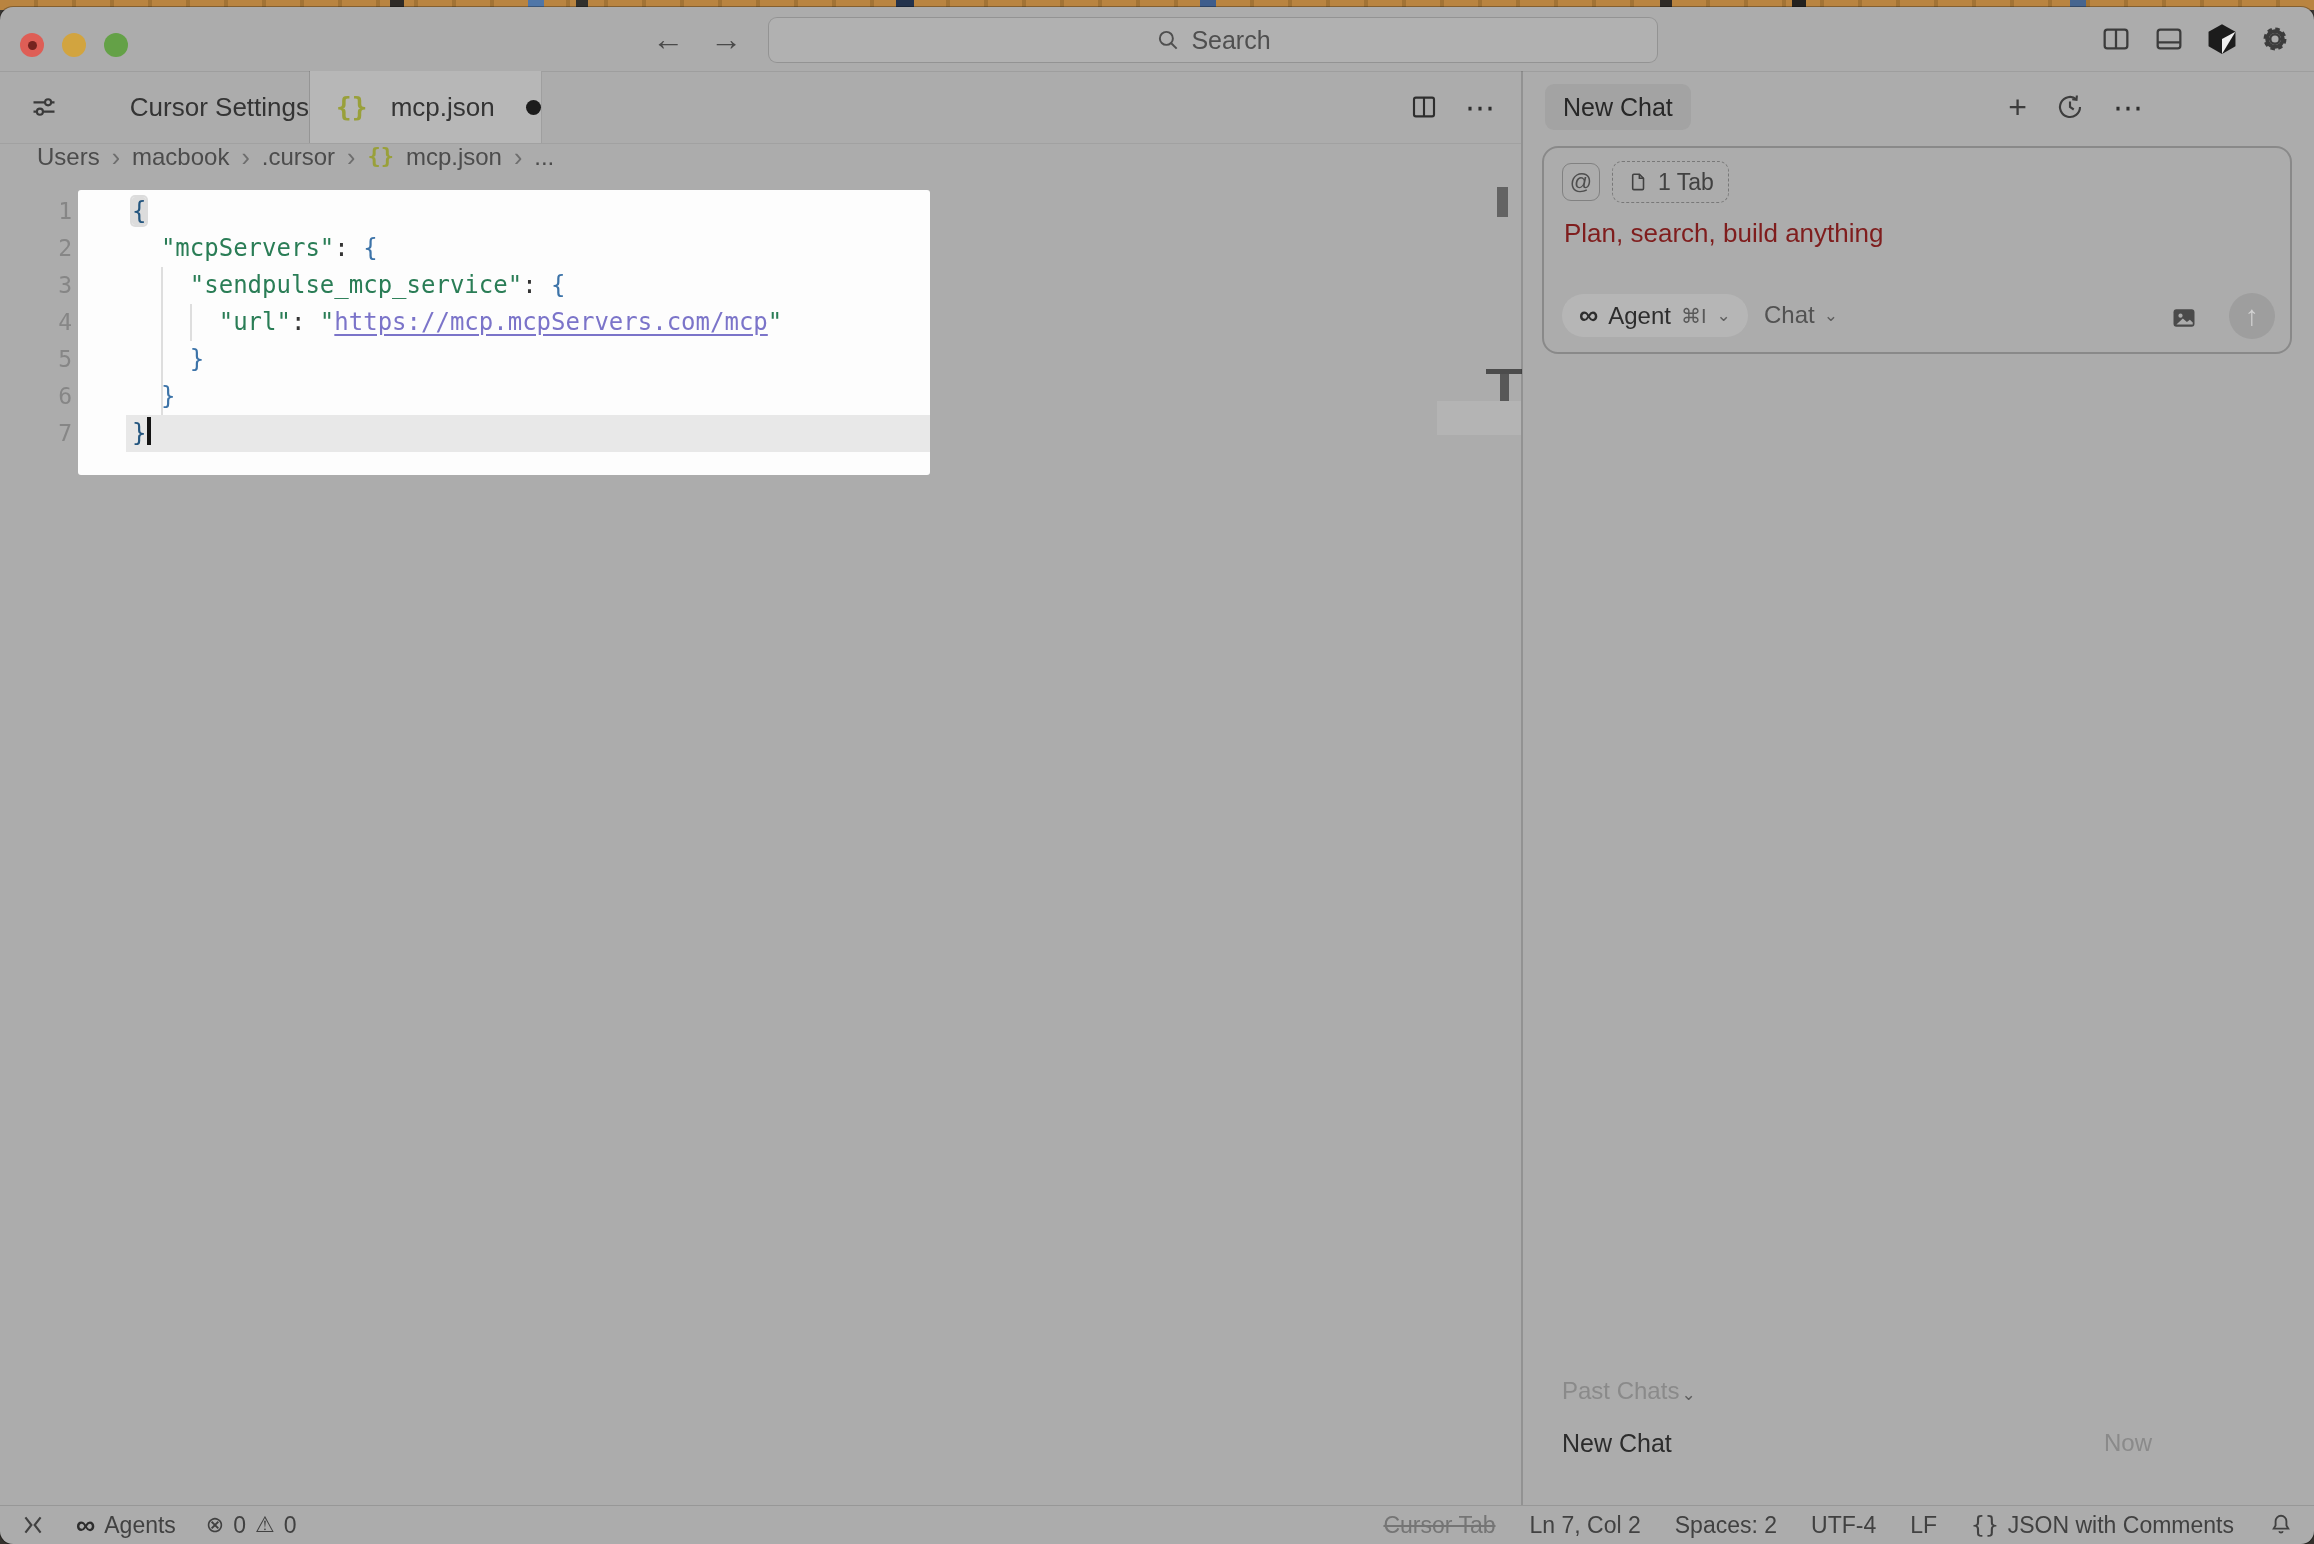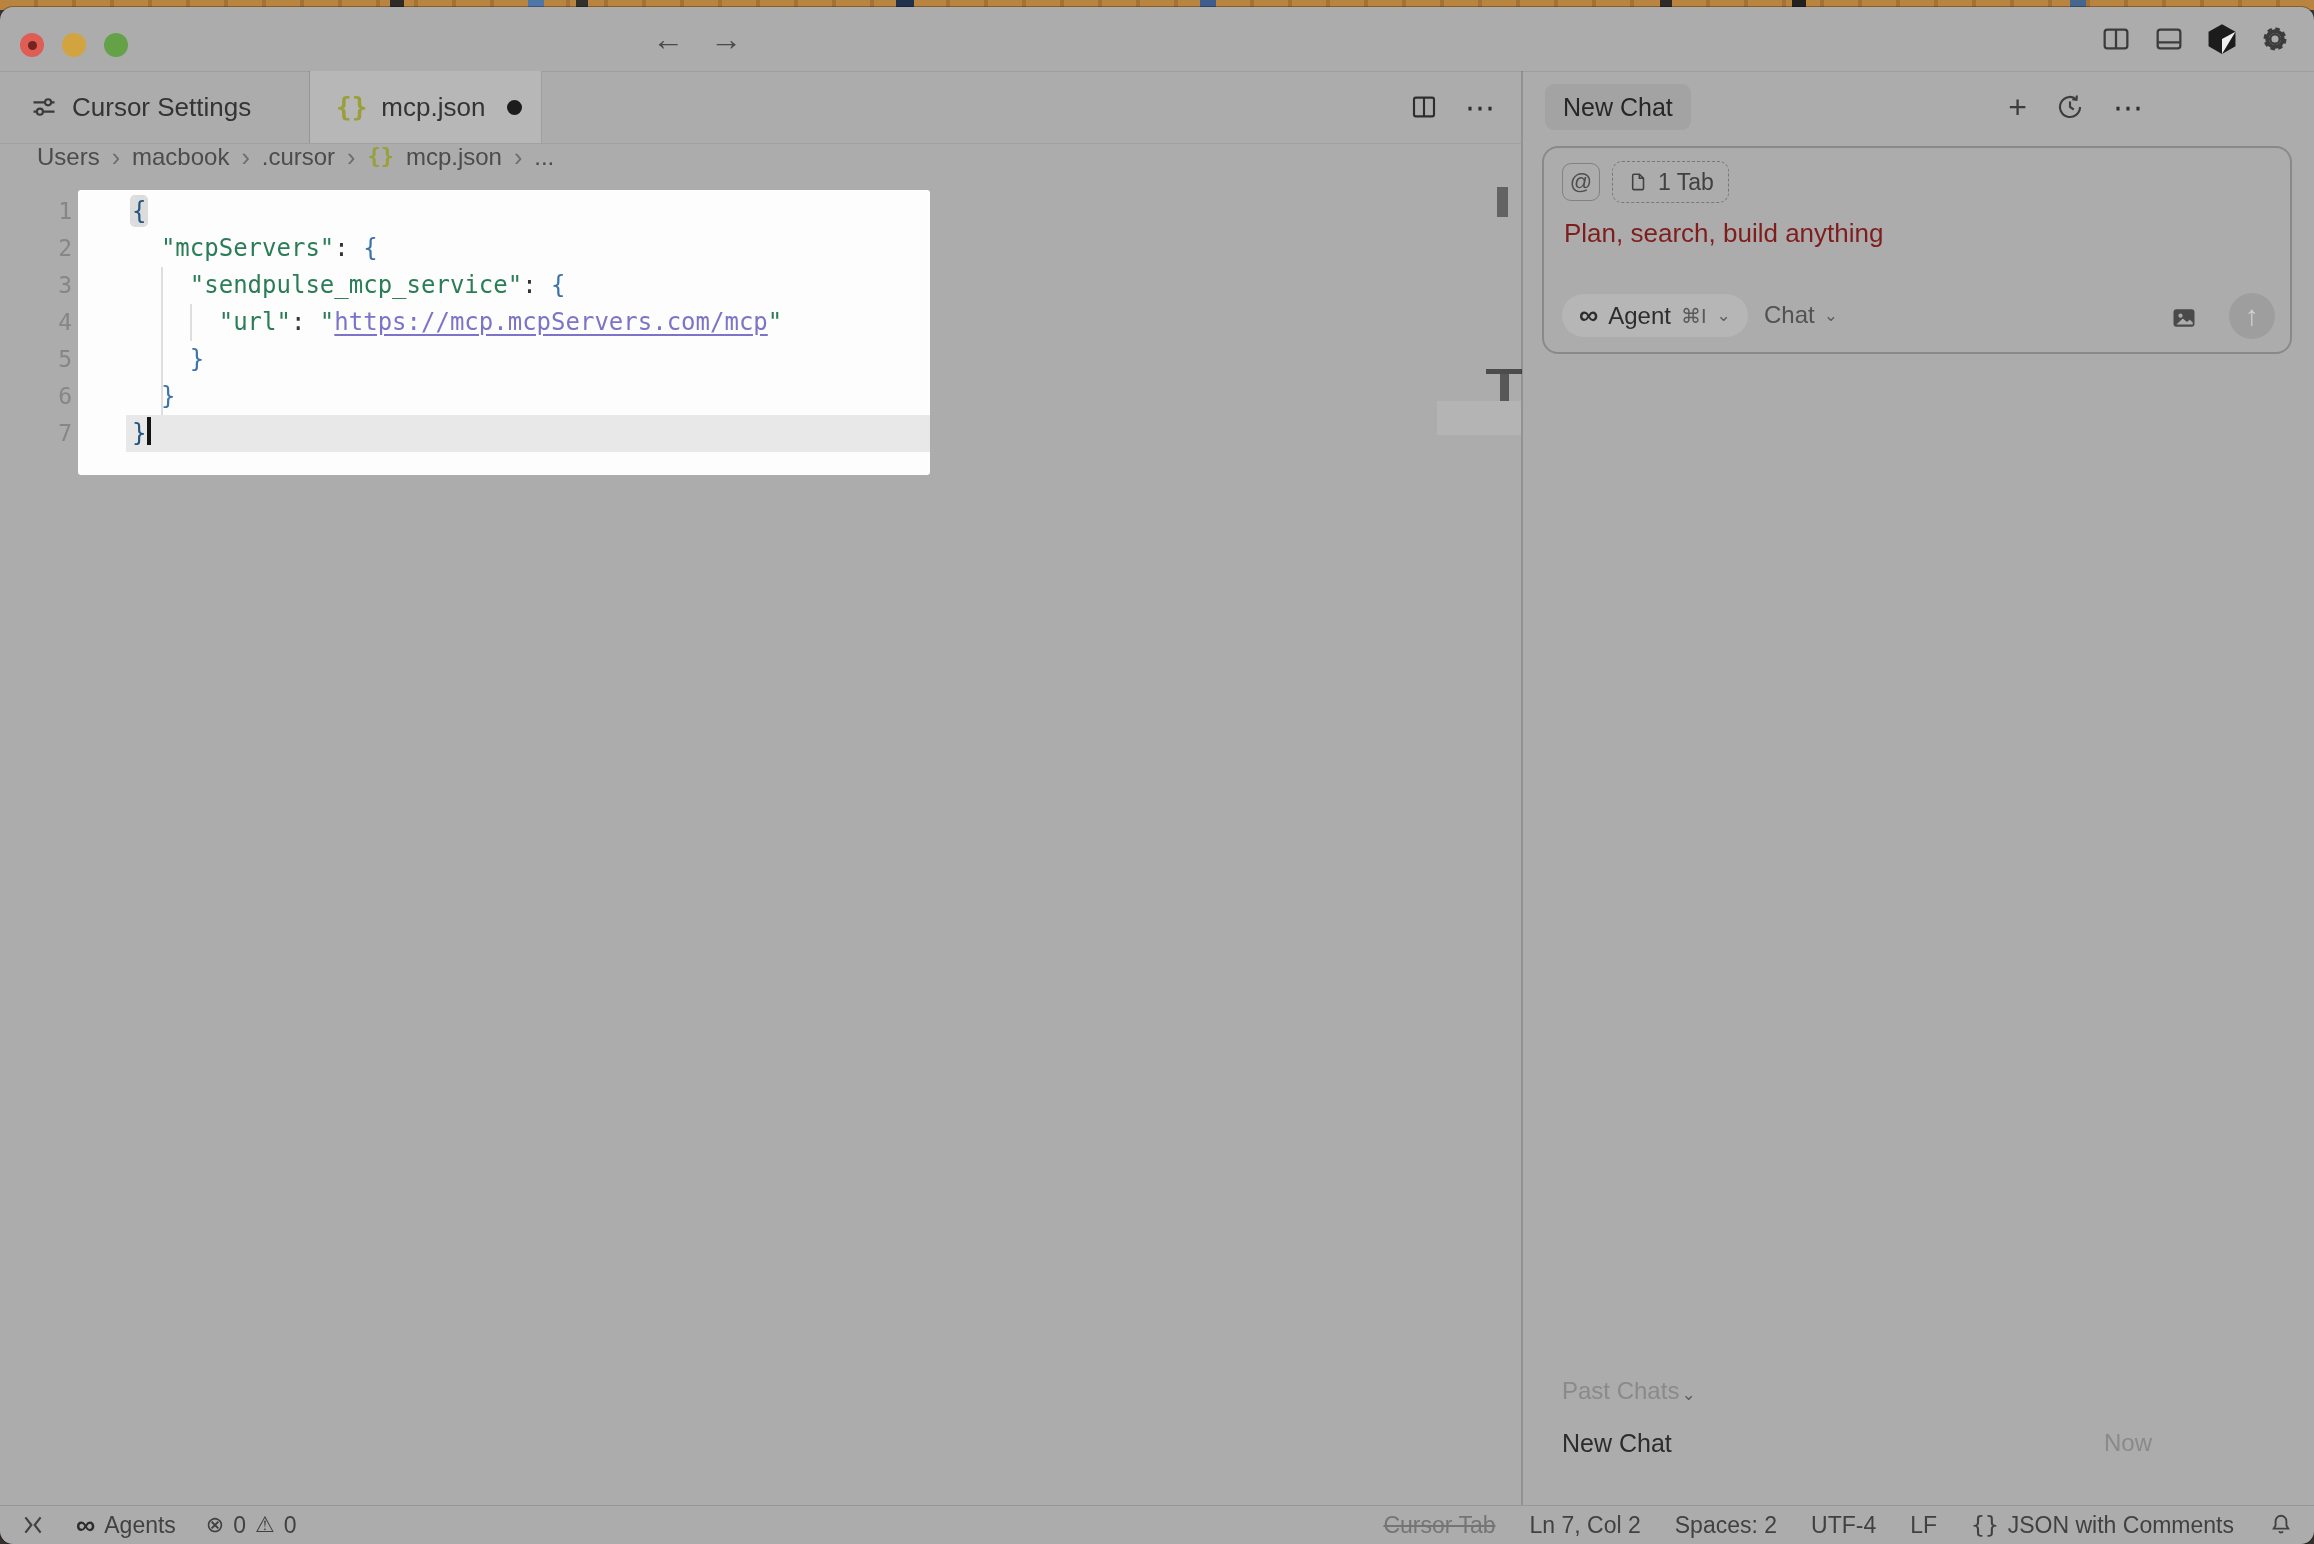--- a/index.html
+++ b/index.html
@@ -20,21 +20,21 @@
   .traffic.yellow{left:62px;background:#d2a43f;}
   .traffic.green{left:104px;background:#64a147;}
   .nav-arrows{position:absolute;left:652px;top:0;height:64px;display:flex;gap:26px;align-items:center;font-size:32px;color:#4a4a4a;}
   .searchbar{position:absolute;left:768px;top:10px;width:888px;height:44px;border:1.5px solid rgba(0,0,0,.17);
              background:rgba(255,255,255,.07);border-radius:9px;display:flex;align-items:center;justify-content:center;gap:10px;
              color:#4f4f4f;font-size:25px;}
   .titlebar-icons{position:absolute;right:22px;top:0;height:64px;display:flex;gap:19px;align-items:center;color:#3c3c3c;}
   .tb-icon{width:34px;height:34px;display:flex;align-items:center;justify-content:center;}
   
   .tabstrip{position:absolute;top:64px;left:0;width:1521px;height:72px;border-bottom:1px solid rgba(0,0,0,.06);}
-  .tab{position:absolute;top:0;height:72px;display:flex;align-items:center;gap:14px;font-size:26px;color:#343434;box-sizing:border-box;}
+  .tab{position:absolute;top:0;height:72px;display:flex;align-items:center;gap:22px;font-size:26px;color:#343434;box-sizing:border-box;justify-content:space-between;}
   .tab.settings{left:0;width:310px;padding-left:30px;border-right:1.5px solid rgba(0,0,0,.13);}
   .tab.file{left:310px;width:232px;background:#b7b7b7;border-right:1.5px solid rgba(0,0,0,.13);padding-left:26px;}
   .mod-dot{width:15px;height:15px;border-radius:50%;background:#1c1c1c;margin-left:8px;}
   .json-glyph{color:#99a03a;font-weight:bold;font-family:"DejaVu Sans Mono",monospace;font-size:26px;}
   .editor-actions{position:absolute;right:24px;top:0;height:72px;display:flex;gap:26px;align-items:center;color:#2e2e2e;}
   .more-dots{font-size:30px;letter-spacing:2px;color:#2e2e2e;}
   
   .breadcrumb{position:absolute;top:136px;left:0;width:1521px;height:44px;display:flex;align-items:flex-start;gap:12px;
               padding-left:37px;font-size:24px;color:#4c4c4c;box-sizing:border-box;}
   .crumb-sep{color:#6e6e6e;font-size:25px;}
@@ -118,20 +118,29 @@
     <div class="titlebar">
       <div class="traffic red"></div>
       <div class="traffic yellow"></div>
       <div class="traffic green"></div>
 
       <div class="nav-arrows">
         <span>←</span>
         <span>→</span>
       </div>
 
+      <div class="searchbar">
+        <span>
+          <svg width="26" height="26" viewBox="0 0 24 24" fill="none" stroke="#4f4f4f" stroke-width="1.8">
+            <circle cx="10.5" cy="10.5" r="6"></circle>
+              <line x1="15" y1="15" x2="20" y2="20"></line>
+          </svg>
+        </span>
+        <span>Search</span>
+      </div>
 
       <div class="titlebar-icons">
         <span class="tb-icon">
           <svg width="32" height="32" viewBox="0 0 24 24" fill="none" stroke="#3c3c3c" stroke-width="1.7">
             <rect x="3.5" y="5" width="17" height="14" rx="2"></rect>
               <line x1="12" y1="5" x2="12" y2="19"></line>
           </svg>
         </span>
         <span class="tb-icon">
           <svg width="32" height="32" viewBox="0 0 24 24" fill="none" stroke="#3c3c3c" stroke-width="1.7">

